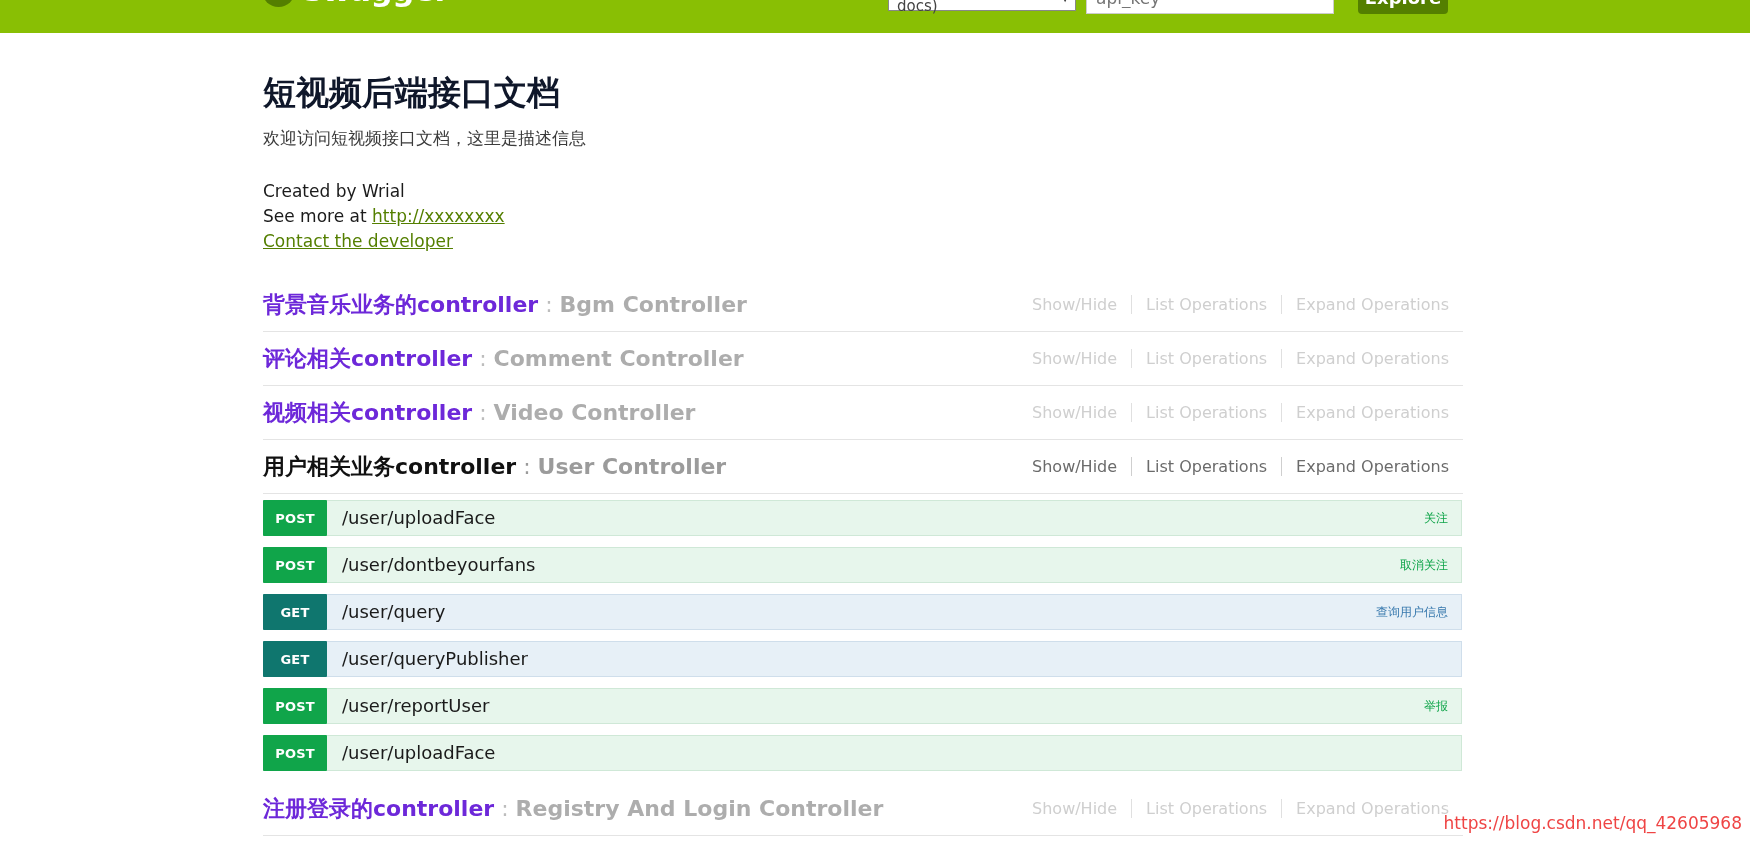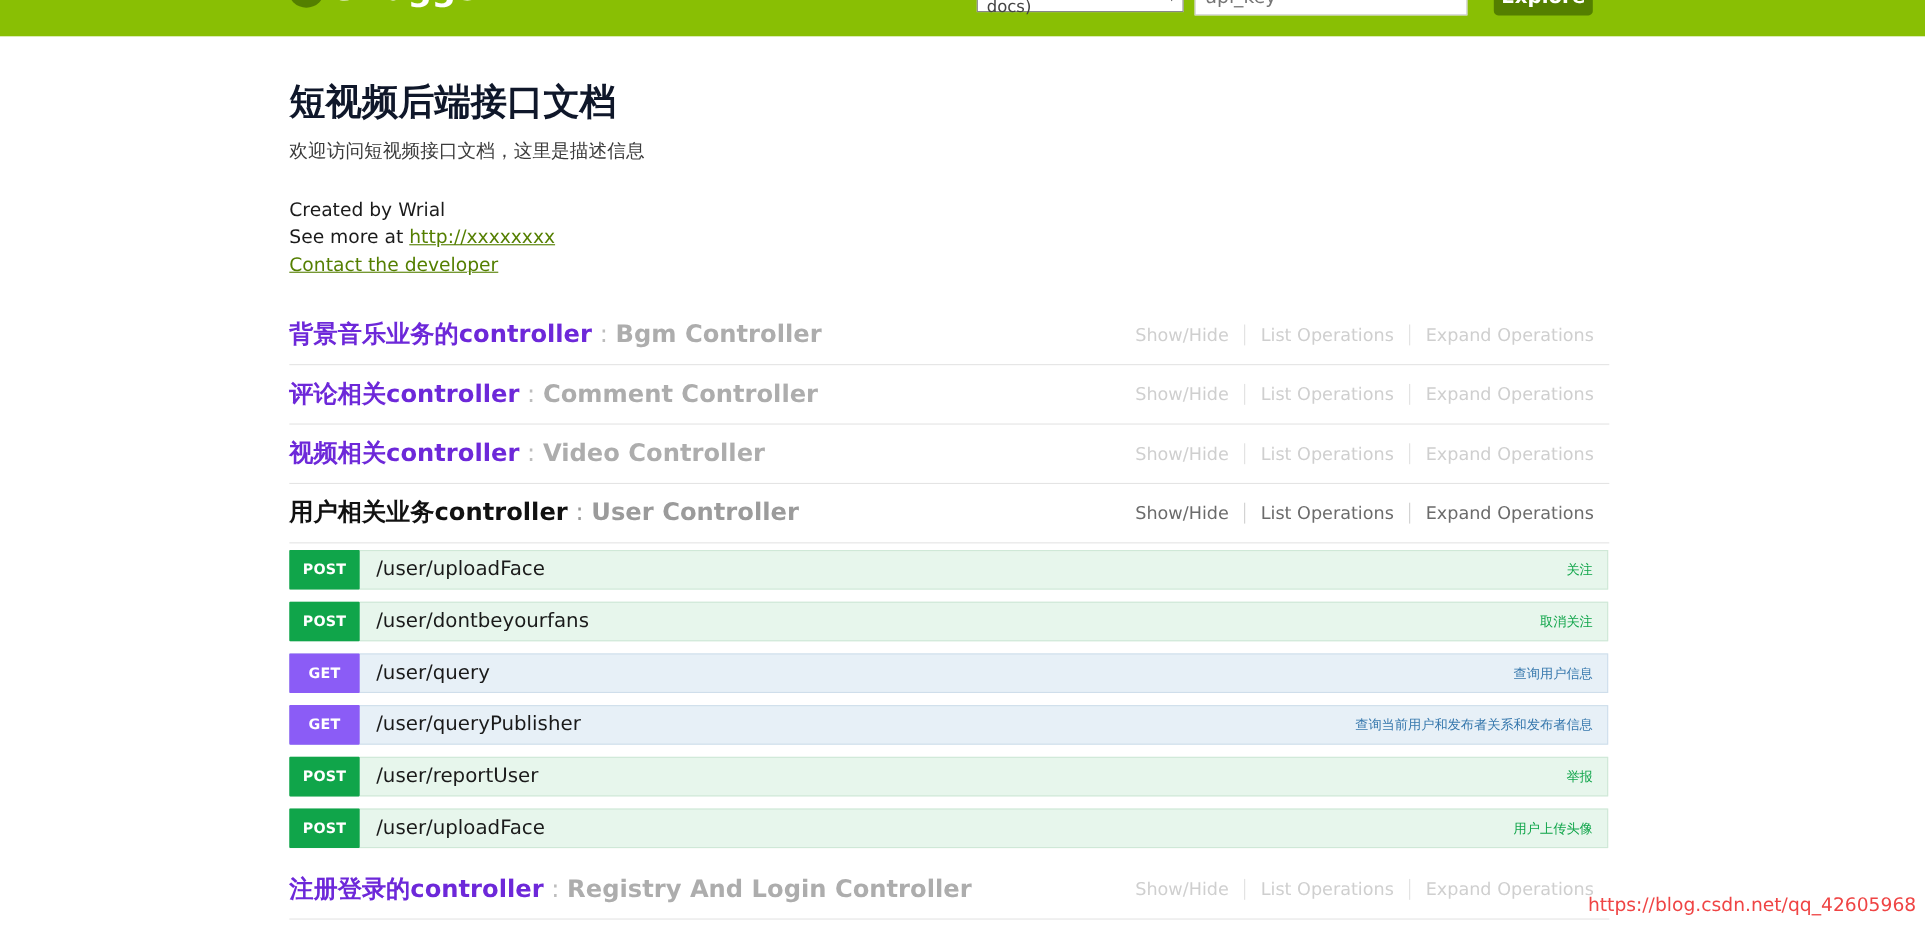--- a/index.html
+++ b/index.html
@@ -217,21 +217,21 @@
     color: #ffffff;
     font-size: 13px;
     font-weight: bold;
     display: flex;
     align-items: center;
     justify-content: center;
     letter-spacing: 0.2px;
     line-height: 1;
   }
   .endpoint.post .method { background: #10a54a; }
-  .endpoint.get  .method { background: #8b5cf6; }
+  .endpoint.get  .method { background: #0f766e; }
 
   .path {
     flex: 0 0 auto;
     padding-left: 15px;
     display: flex;
     align-items: center;
     font-size: 18px;
     color: #1a1a1a;
     line-height: 1;
   }
@@ -364,33 +364,31 @@
 
   <div class="endpoint get">
     <span class="method">GET</span>
     <span class="path">/user/query</span>
     <span class="summary">查询用户信息</span>
   </div>
 
   <div class="endpoint get">
     <span class="method">GET</span>
     <span class="path">/user/queryPublisher</span>
-    <span class="summary">查询当前用户和发布者关系和发布者信息</span>
   </div>
 
   <div class="endpoint post">
     <span class="method">POST</span>
     <span class="path">/user/reportUser</span>
     <span class="summary">举报</span>
   </div>
 
   <div class="endpoint post">
     <span class="method">POST</span>
     <span class="path">/user/uploadFace</span>
-    <span class="summary">用户上传头像</span>
   </div>
 </div>
   <div class="resource-head">
     <div class="resource-title">
       <span class="cn">注册登录的controller</span><span class="sep"> : </span><span class="en">Registry And Login Controller</span>
     </div>
     <div class="resource-ops">
       <span class="op">Show/Hide</span>
       <span class="divider"></span>
       <span class="op">List Operations</span>

